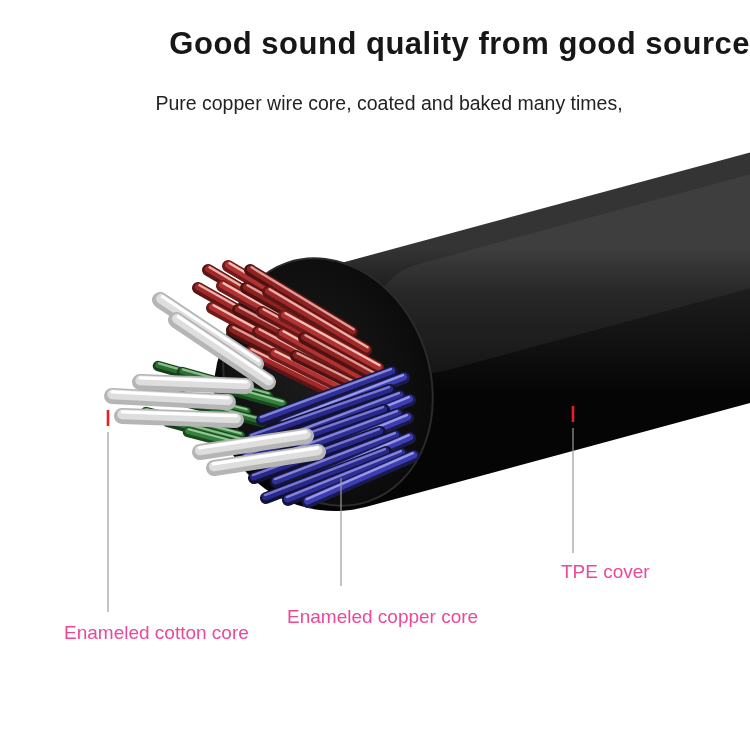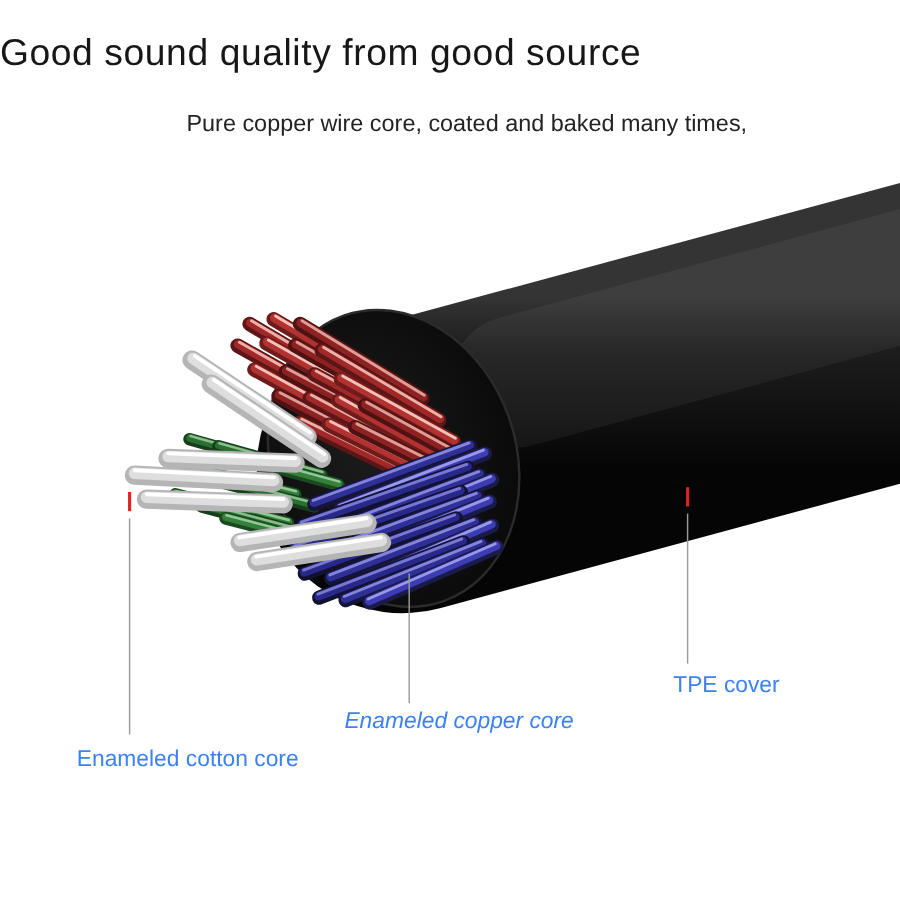--- a/index.html
+++ b/index.html
@@ -1,27 +1,27 @@
 <!DOCTYPE html>
 <html><head>
 <meta charset="utf-8">
 <style>
   html,body{margin:0;padding:0;background:#ffffff;}
   body{width:750px;height:750px;position:relative;overflow:hidden;
        font-family:"Liberation Sans", sans-serif;}
   .stage{position:absolute;inset:0;}
   svg{position:absolute;left:0;top:0;}
-  .title{position:absolute;top:26px;left:0;width:100%;text-align:left;
-         font-size:31px;font-weight:400;color:#171717;letter-spacing:0.5px;}
+  .title{position:absolute;top:26px;left:0;width:100%;text-align:right;
+         font-size:31px;font-weight:700;color:#171717;letter-spacing:0.5px;}
   .subtitle{position:absolute;top:88px;left:0;width:100%;text-align:center;
             font-size:19.5px;color:#232323;line-height:31px;}
   .subtitle span{display:block;padding-left:28px;}
-  .callout{position:absolute;font-size:19px;color:#3b82f6;white-space:nowrap;}
+  .callout{position:absolute;font-size:19px;color:#ec4899;white-space:nowrap;}
   .callout.cotton{left:64px;top:622px;}
-  .callout.copper{left:287px;top:591px;font-style:italic;}
+  .callout.copper{left:287px;top:606px;}
   .callout.tpe{left:561px;top:561px;}
 </style>
 </head>
 <body>
 
 <div class="stage">
 
   <svg width="750" height="750" viewBox="0 0 750 750">
     <defs>
       <linearGradient id="cableGrad" x1="0" y1="0" x2="0" y2="1">

